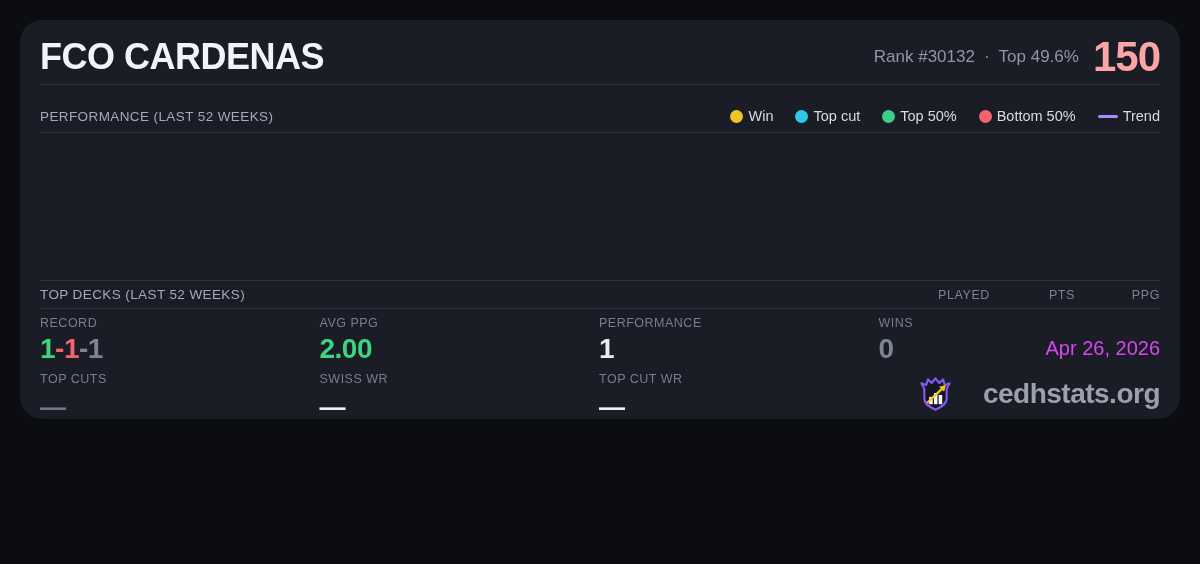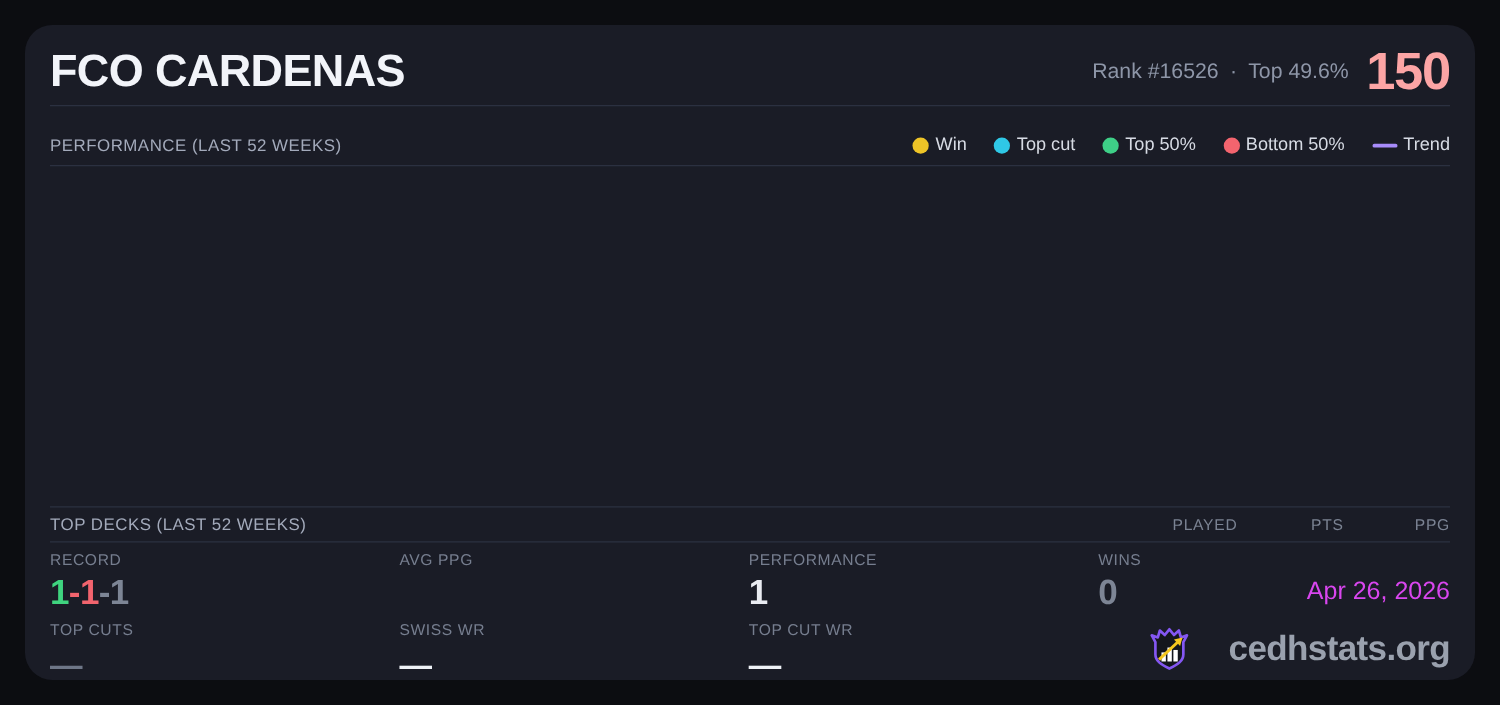--- a/index.html
+++ b/index.html
@@ -5,21 +5,21 @@
   * { margin: 0; padding: 0; box-sizing: border-box; }
   html, body {
     width: 1200px; height: 564px;
     background: #0c0d11;
     font-family: "Liberation Sans", sans-serif;
     overflow: hidden;
   }
   .card {
     position: absolute;
     left: 20px; top: 20px;
-    width: 1160px; height: 524px;
+    width: 1160px; height: 399px;
     background: #1a1c26;
     border-radius: 22px;
     display: flex;
     flex-direction: column;
     justify-content: space-between;
   }
   .divider { height: 1px; background: #2b3040; margin: 0 20px; flex: none; }
 
   
   .header {
@@ -114,21 +114,21 @@
 </style>
 </head>
 <body>
 
 <div class="card">
 
   <div class="header">
     <h1 class="player-name">FCO CARDENAS</h1>
     <div class="header-right">
       <span class="rank-text">
-        <span>Rank #16526</span>
+        <span>Rank #30132</span>
         <span>·</span>
         <span>Top 49.6%</span>
       </span>
       <span class="elo">150</span>
     </div>
   </div>
 
   <div class="divider"></div>
 
   <div class="perf-row">
@@ -176,20 +176,21 @@
 
   <div class="stats">
 
     <div class="stat-cell">
       <span class="stat-label">RECORD</span>
       <span class="stat-value"><span class="rec-win">1</span><span class="rec-loss">-1</span><span class="rec-draw">-1</span></span>
     </div>
 
     <div class="stat-cell">
       <span class="stat-label">AVG PPG</span>
+      <span class="stat-value val-green">2.00</span>
     </div>
 
     <div class="stat-cell">
       <span class="stat-label">PERFORMANCE</span>
       <span class="stat-value val-white">1</span>
     </div>
 
     <div class="stat-cell">
       <span class="stat-label">WINS</span>
       <span class="stat-value val-gray">0</span>

